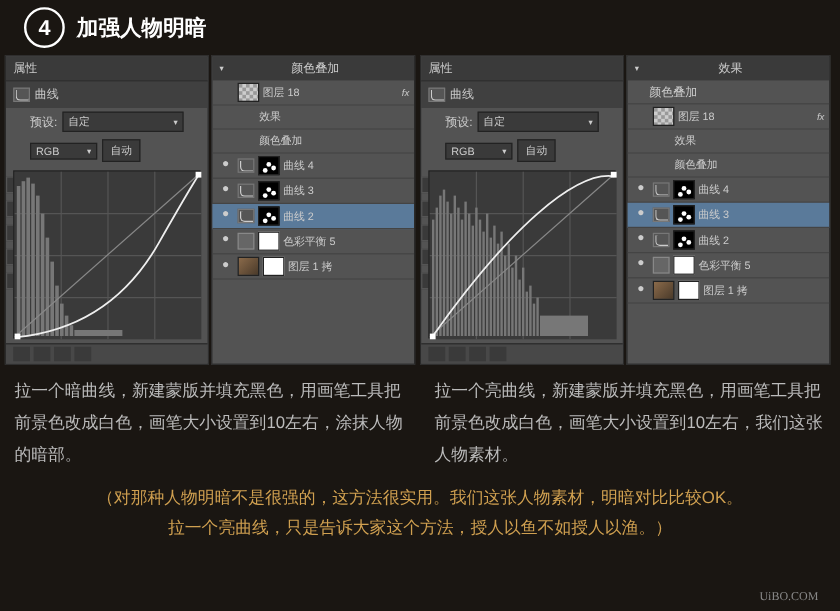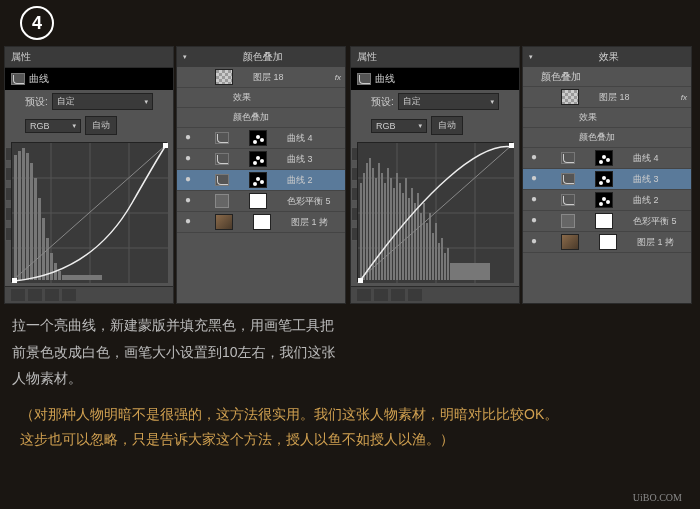--- a/index.html
+++ b/index.html
@@ -6,55 +6,56 @@
 body{background:#1a1612;width:700px;height:509px;overflow:hidden;position:relative}
 .header{color:#fff;padding:6px 20px;display:flex;align-items:center;gap:10px}
 .num{width:34px;height:34px;border:2px solid #fff;border-radius:50%;display:flex;align-items:center;justify-content:center;font-size:18px;font-weight:bold}
 .title{font-size:18px;font-weight:bold}
 .panels{display:flex;gap:4px;padding:0 4px}
 .col{display:flex;gap:2px}
 .panel{background:#535353;border:1px solid #2a2a2a;color:#ccc;font-size:10px}
 .prop-panel{width:170px;height:258px}
 .layers-panel{width:170px;height:258px}
 .tab{background:#3a3a3a;padding:3px 6px;font-size:10px;border-bottom:1px solid #2a2a2a}
-.sub{display:flex;align-items:center;gap:4px;padding:4px 6px;background:#000000}
+.sub{display:flex;align-items:center;gap:4px;padding:4px 6px;background:#404040}
 .ico{width:14px;height:14px;background:#666;display:inline-block;border:1px solid #888}
 .row{display:flex;align-items:center;gap:4px;padding:3px 20px}
 .sel{background:#3a3a3a;border:1px solid #222;padding:1px 4px;font-size:9px;flex:1;display:flex;justify-content:space-between;align-items:center}
 .arr{font-size:7px}
 .btn{background:#3a3a3a;border:1px solid #222;padding:2px 6px;font-size:9px}
 .graph{width:156px;height:140px;background:#3a3a3a;margin:4px auto;position:relative;border:1px solid #222}
 .graph svg{position:absolute;top:0;left:0}
 .layer-head{background:#3a3a3a;padding:3px 6px;font-size:10px;display:flex;align-items:center;justify-content:space-between}
-.layer-row{display:flex;align-items:center;gap:20px;padding:2px 4px;border-bottom:1px solid #444;min-height:20px}
+.layer-row{display:flex;align-items:center;gap:3px;padding:2px 4px;border-bottom:1px solid #444;min-height:20px}
 .layer-row.sel-row{background:#5a7a9a}
 .eye{width:14px;height:14px;text-align:center;font-size:10px}
 .thumb{width:18px;height:16px;background:#888;border:1px solid #222}
 .thumb.checker{background:repeating-conic-gradient(#ccc 0 25%,#999 0 50%) 0 0/6px 6px}
 .thumb.img{background:linear-gradient(135deg,#8a6a4a,#4a3a2a)}
 .lname{font-size:9px;flex:1}
 .fx{font-size:8px;font-style:italic}
 .caption{color:#bbb;font-size:14px;line-height:1.9;padding:8px 12px 0}
 .caption2{color:#bbb;font-size:14px;line-height:1.9;padding:8px 12px 0}
-.footer{color:#d0a050;font-size:14px;text-align:left;line-height:1.8;padding:10px 20px 0}
+.footer{color:#d0a050;font-size:14px;text-align:center;line-height:1.8;padding:10px 20px 0}
 .watermark{position:absolute;right:18px;bottom:6px;color:#888;font-size:10px;font-family:Liberation Serif, serif}
 .curve-icon{width:14px;height:12px;display:inline-block;background:#555;border:1px solid #777;position:relative}
 .curve-icon::after{content:"";position:absolute;width:10px;height:8px;border-bottom:1px solid #ccc;border-left:1px solid #ccc;left:1px;top:1px;border-radius:0 0 0 4px}
 .mask-thumb{width:18px;height:16px;background:#000;border:1px solid #222;position:relative}
 .mask-thumb.spots::after{content:"";position:absolute;width:4px;height:4px;background:#fff;border-radius:50%;top:4px;left:6px;box-shadow:4px 3px 0 #fff,-3px 5px 0 #fff}
 .left-tools{position:absolute;left:0;top:100px;width:14px;display:flex;flex-direction:column;gap:6px}
 .lt{width:14px;height:14px;background:#3a3a3a;border:1px solid #555}
 .bottom-strip{display:flex;gap:3px;padding:2px 6px;border-top:1px solid #2a2a2a;background:#484848}
 .bs{width:14px;height:12px;background:#3a3a3a}
 </style>
 </head>
 <body>
 
 <div class="header">
   <div class="num">4</div>
+  <div class="title">加强人物明暗</div>
 </div>
 
 <div class="panels">
 
   <div class="col">
     <div class="panel prop-panel" style="position:relative">
       <div class="tab">属性</div>
       <div class="sub">
         <span class="curve-icon"></span>
         <span>曲线</span>
@@ -315,21 +316,22 @@
             <span class="thumb img"></span>
             <span class="mask-thumb " style="background:#fff"></span>
             <span class="lname">图层 1 拷</span>
           </div>
         </div>
     </div>
   </div>
 </div>
 
 <div style="display:flex">
+  <div class="caption" style="width:350px">拉一个暗曲线，新建蒙版并填充黑色，用画笔工具把前景色改成白色，画笔大小设置到10左右，涂抹人物的暗部。</div>
   <div class="caption2" style="width:350px">拉一个亮曲线，新建蒙版并填充黑色，用画笔工具把前景色改成白色，画笔大小设置到10左右，我们这张人物素材。</div>
 </div>
 
 <div class="footer">
   <div>（对那种人物明暗不是很强的，这方法很实用。我们这张人物素材，明暗对比比较OK。</div>
-  <div>这步也可以忽略，只是告诉大家这个方法，授人以鱼不如授人以渔。）</div>
+  <div>拉一个亮曲线，只是告诉大家这个方法，授人以鱼不如授人以渔。）</div>
 </div>
 
 <div class="watermark">UiBO.COM</div>
 
 </body></html>

